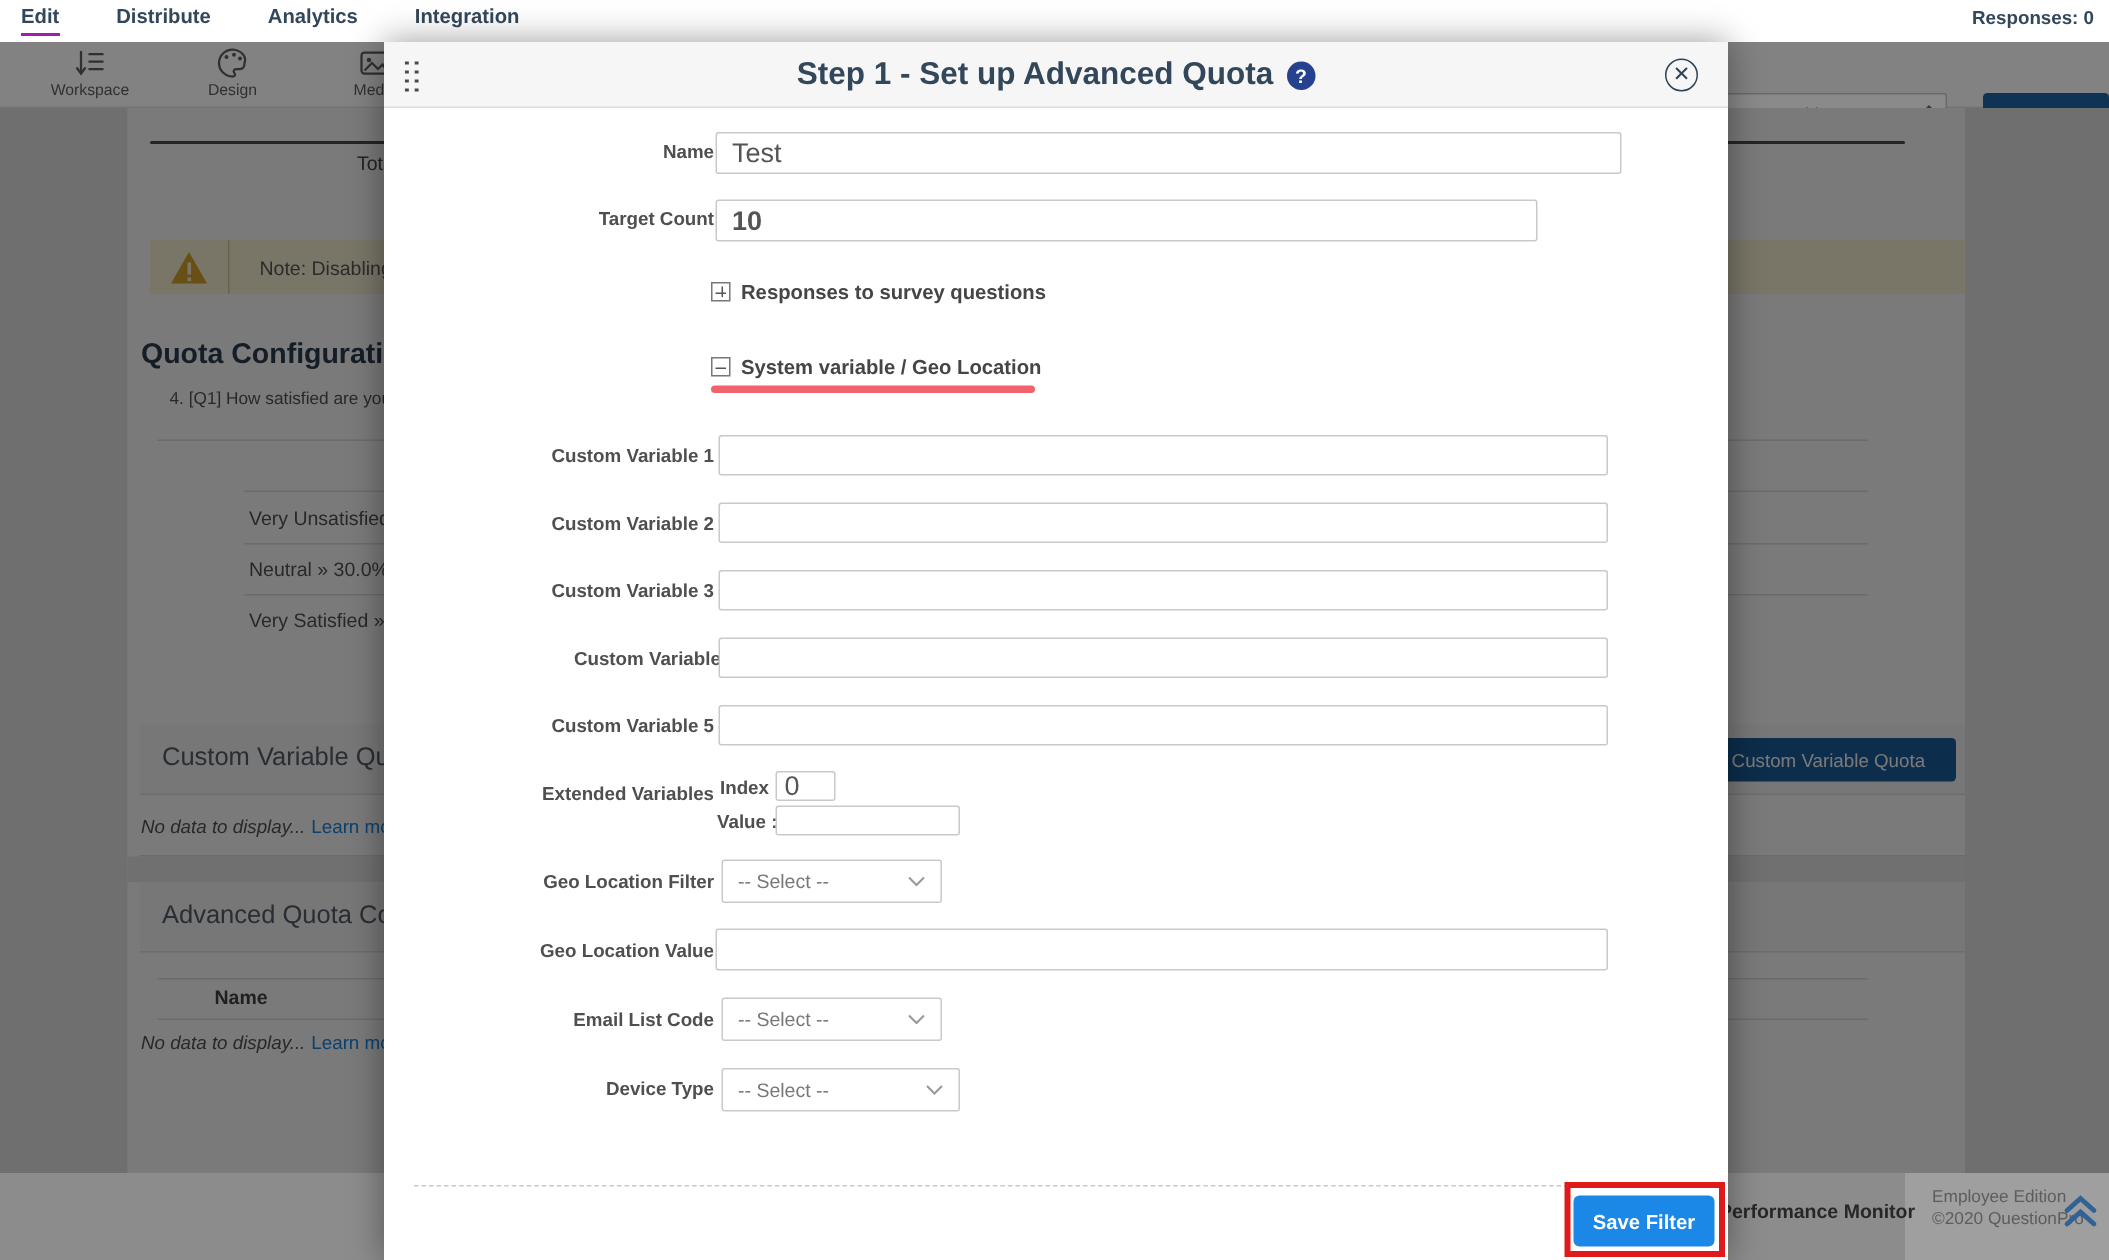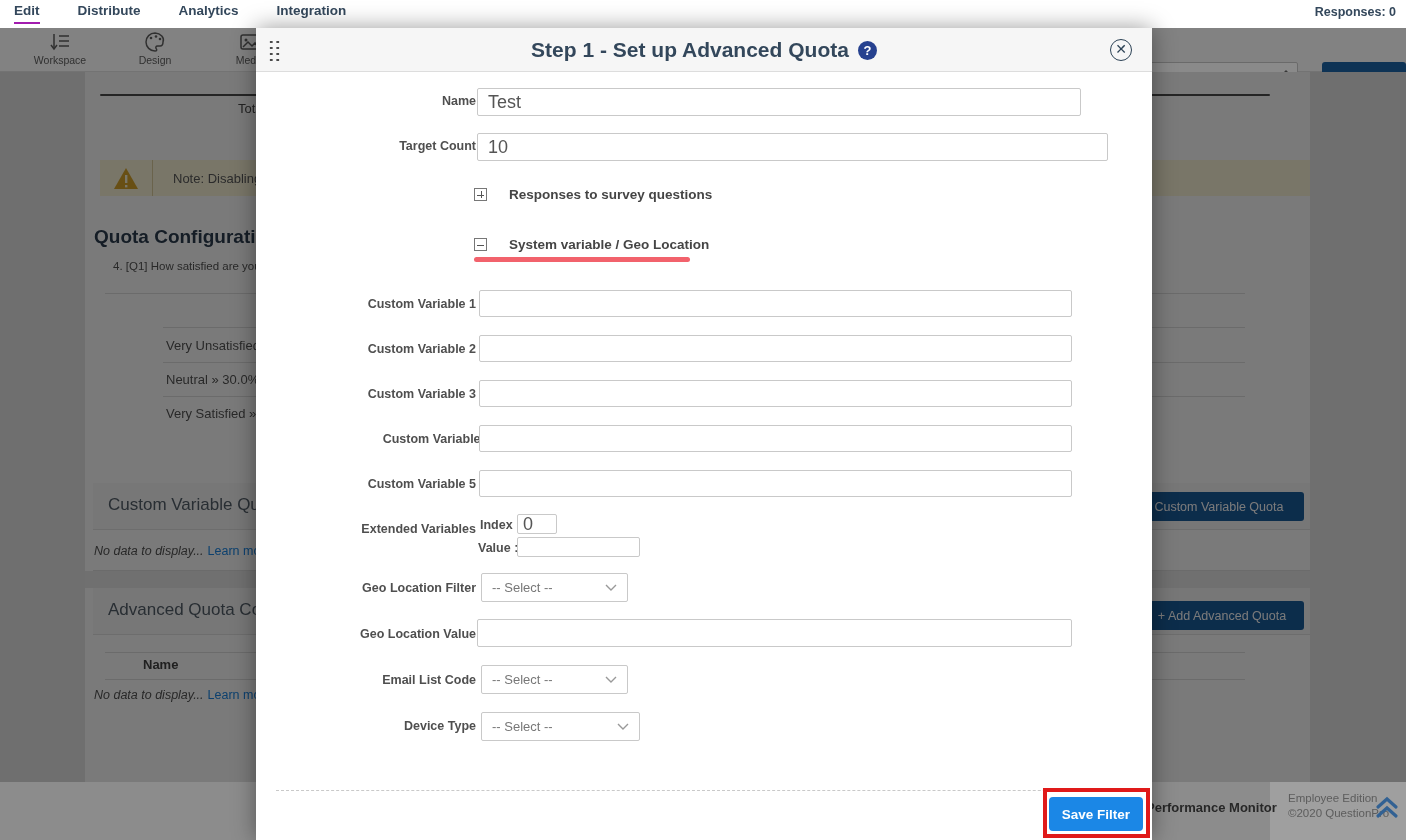--- a/index.html
+++ b/index.html
@@ -61,21 +61,21 @@
   .modal-header { position:absolute; left:0; top:0; width:100%; height:44px; background:#f6f6f6; border-bottom:1px solid #ddd; }
   .drag-handle { position:absolute; left:12px; top:11px; width:13px; height:23px;
      background-image:radial-gradient(#4a4a4a 1.3px, transparent 1.4px); background-size:6.5px 6px; cursor:move; }
   .modal-title-wrap { position:absolute; left:0; top:0; width:100%; height:44px; display:flex; align-items:center; justify-content:center; gap:9px; }
   .modal-title { font-size:21px; font-weight:700; color:#33475b; }
   .help-icon { width:19px; height:19px; border-radius:50%; background:#26418f; color:#fff; font-size:13px; font-weight:700; display:flex; align-items:center; justify-content:center; cursor:pointer; }
   .close-icon { position:absolute; right:20px; top:11px; width:22px; height:22px; border:1.5px solid #2d4356; border-radius:50%; color:#2d4356; font-size:14px; line-height:19px; text-align:center; cursor:pointer; }
 
   .f-label { position:absolute; width:220px; text-align:right; font-size:12.5px; font-weight:700; color:#4f4f4f; white-space:nowrap; }
   .f-input { position:absolute; border:1px solid #c9c9c9; border-radius:2px; font-size:18px; color:#555; padding:0 10px; font-family:"Liberation Sans",sans-serif; outline:none; background:#fff; }
-  .sec-head { position:absolute; left:218px; display:flex; align-items:center; gap:22px; font-size:13.5px; font-weight:700; color:#454545; cursor:pointer; }
+  .sec-head { position:absolute; left:218px; display:flex; align-items:center; gap:7px; font-size:13.5px; font-weight:700; color:#454545; cursor:pointer; }
   .pm-box { width:13px; height:13px; border:1px solid #777; position:relative; background:#fff; flex:0 0 13px; }
   .pm-box i { position:absolute; background:#555; }
   .pm-h { left:2px; right:2px; top:5.5px; height:1.5px; }
   .pm-v { top:2px; bottom:2px; left:5.5px; width:1.5px; }
   .red-underline { position:absolute; left:218px; top:229px; width:216px; height:5px; background:#f2626c; border-radius:3px; }
   .mini-label { position:absolute; font-size:12.5px; font-weight:700; color:#4f4f4f; }
   .sel-box { position:absolute; border:1px solid #c9c9c9; border-radius:2px; background:#fff; display:flex; align-items:center; cursor:pointer; }
   .sel-box span { font-size:13px; color:#777; padding-left:10px; flex:1; }
   .sel-box svg { margin-right:10px; }
   .dashed-line { position:absolute; left:20px; top:762px; width:870px; border-top:1px dashed #c9c9c9; }
@@ -179,23 +179,20 @@
     </button>
     <div class="empty-row" style="top:544px;">
       <span class="it">No data to display...</span><a href="#">Learn more</a>
     </div>
     <div class="hline" style="left:93px; top:570px; width:1217px;"></div>
     <div style="position:absolute; left:85px; top:571px; width:1225px; height:17px; background:#ebebeb;"></div>
 
     <div class="section-head" style="top:588px;">
       <span class="section-title">Advanced Quota Configuration</span>
     </div>
-    <button class="add-btn" style="left:1140px; top:601px; width:164px;">
-      <span>+</span> <span>Add Advanced Quota</span>
-    </button>
     <div class="hline" style="left:105px; top:652px; width:1140px;"></div>
     <div class="name-header">Name</div>
     <div class="hline" style="left:105px; top:679px; width:1140px;"></div>
     <div class="empty-row" style="top:688px;">
       <span class="it">No data to display...</span><a href="#">Learn more</a>
     </div>
   </div>
 
   <div class="footer">
     <div class="footer-corner"></div>
@@ -223,21 +220,21 @@
         <span class="modal-title">Step 1 - Set up Advanced Quota</span>
         <span class="help-icon">?</span>
       </div>
       <span class="close-icon">✕</span>
     </div>
 
     <div class="f-label" style="left:0px; top:66px;">Name</div>
     <input class="f-input" style="left: 221px; top: 60px; width: 604px; height: 28px;" value="Test">
 
     <div class="f-label" style="left:0px; top:111px;">Target Count</div>
-    <input class="f-input" style="left: 221px; top: 105px; width: 631px; height: 28px;" value="10">
+    <input class="f-input" style="left: 221px; top: 105px; width: 548px; height: 28px; font-weight: bold;" value="10">
 
     <div class="sec-head" style="top:159px;">
       <span class="pm-box">
           <i class="pm-h"></i>
           <i class="pm-v"></i>
         </span>
       <span>Responses to survey questions</span>
     </div>
 
     <div class="sec-head" style="top:209px;">

